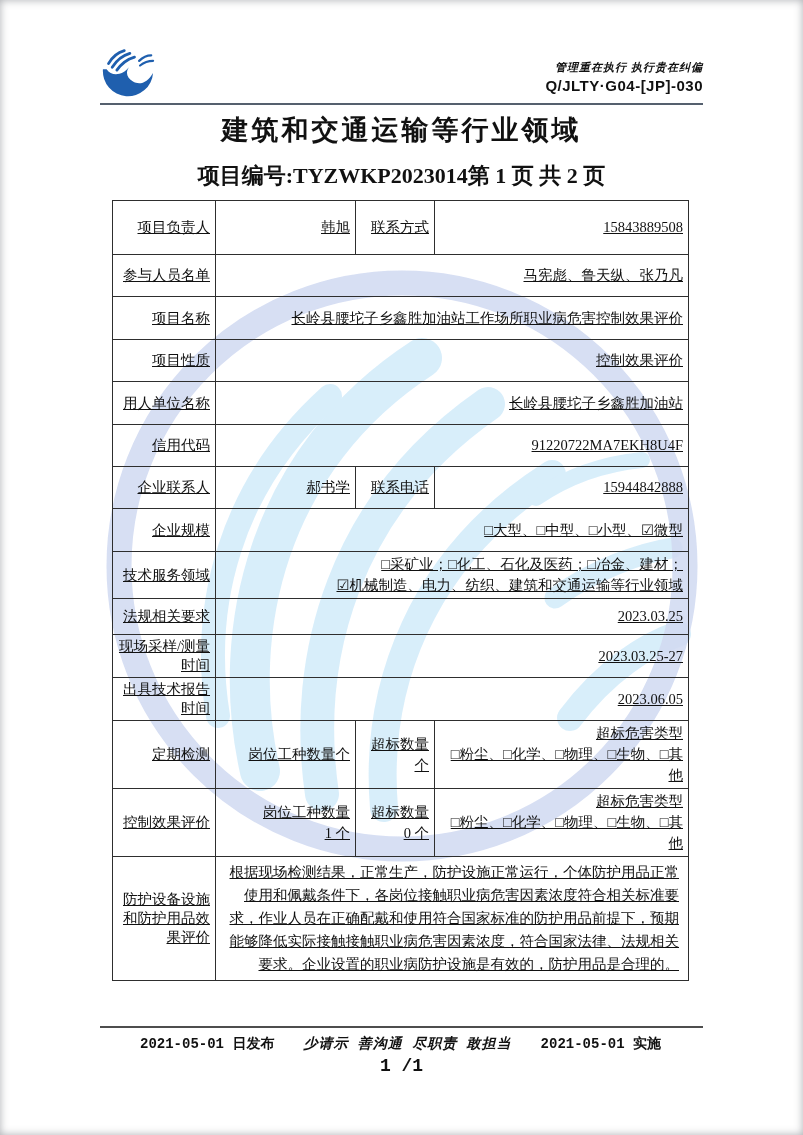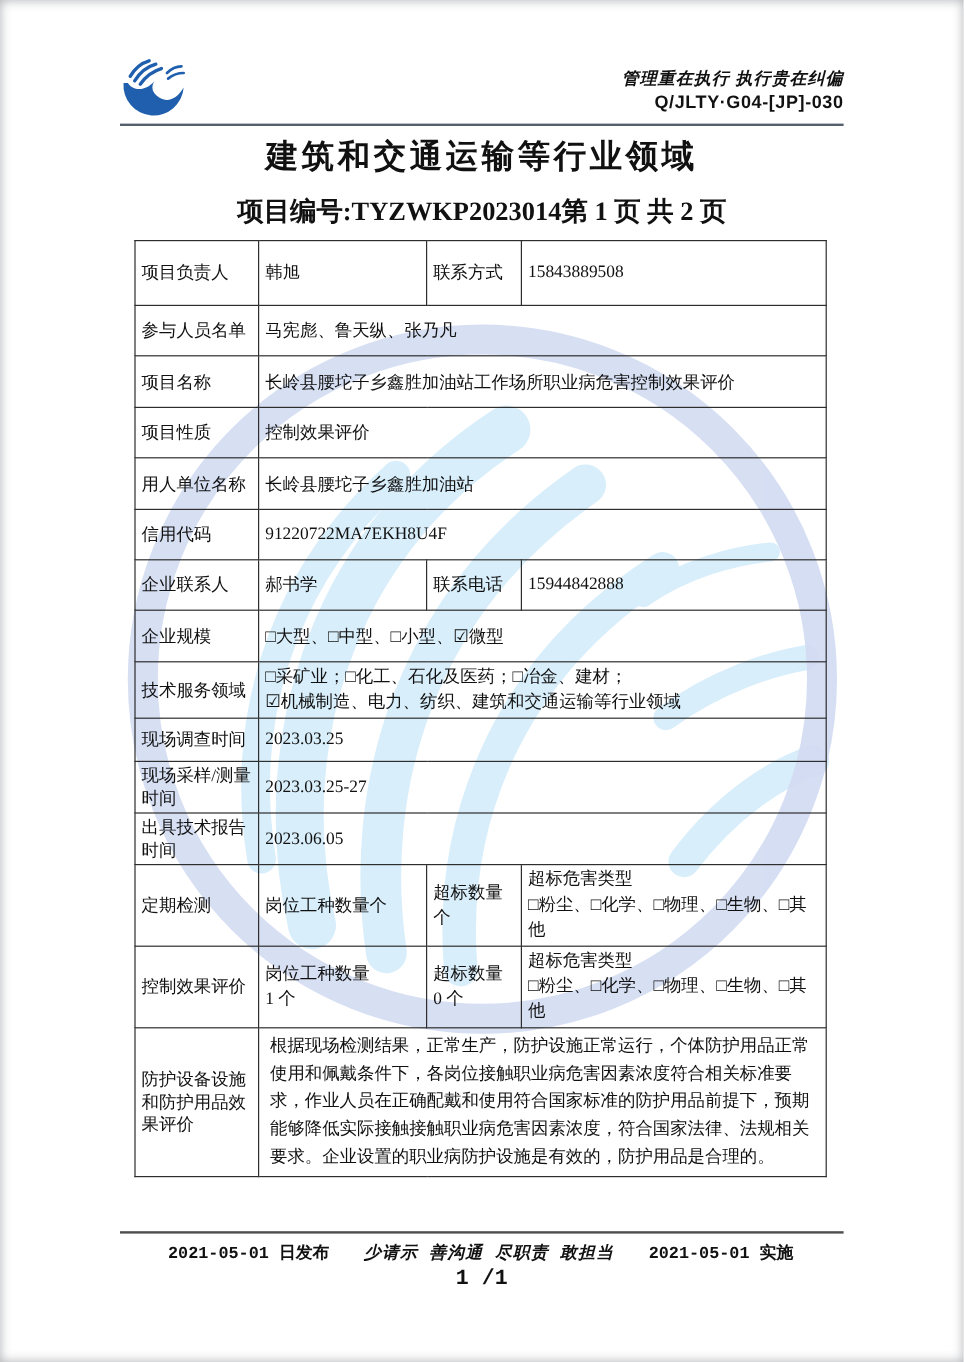--- a/index.html
+++ b/index.html
@@ -30,21 +30,21 @@
     font-family:"Liberation Sans", sans-serif;
     font-weight:bold; font-size:15px; letter-spacing:1px;
     padding-bottom:6px;
   }
   .header-right {
     text-align:right;
     font-family:"Liberation Sans", sans-serif;
     font-weight:bold;
     padding-bottom:4px;
   }
-  .slogan-top { font-style:italic; font-size:14px; letter-spacing:1px; }
+  .slogan-top { font-style:italic; font-size:11px; letter-spacing:1px; }
   .doc-code { font-size:15px; margin-top:2px; letter-spacing:.5px; }
 
   
   .title {
     text-align:center;
     font-family:"Liberation Sans", sans-serif;
     font-weight:bold; font-size:27px; letter-spacing:3px;
     margin-top:7px;
     position:relative; z-index:2;
   }
@@ -68,24 +68,25 @@
     border-collapse:collapse;
     table-layout:fixed;
     width:576px;
     margin:9px 0 0 112px;
     position:relative; z-index:1;
     font-size:14.5px;
     background:transparent;
   }
   .info-table td {
     border:1.2px solid #2e2e2e;
-    text-align:left;
+    text-align:right;
     vertical-align:middle;
     padding:2px 5px;
     overflow:hidden;
+    text-decoration:underline;
   }
   .info-table .para {
     line-height:1.58;
     padding:4px 9px;
   }
   .blk { display:block; line-height:1.45; }
 
   
   .footer {
     position:absolute; left:100px; right:100px; top:1026px;
@@ -201,21 +202,21 @@
 
   <tr style="height:46px">
     <td>技术服务领域</td>
     <td colspan="3">
       <span class="blk">□采矿业；□化工、石化及医药；□冶金、建材；</span>
       <span class="blk">☑机械制造、电力、纺织、建筑和交通运输等行业领域</span>
     </td>
   </tr>
 
   <tr style="height:36px">
-    <td>现场调查时间</td>
+    <td>法规相关要求</td>
     <td colspan="3">2023.03.25</td>
   </tr>
 
   <tr style="height:40px">
     <td>现场采样/测量时间</td>
     <td colspan="3">2023.03.25-27</td>
   </tr>
 
   <tr style="height:43px">
     <td>出具技术报告时间</td>

